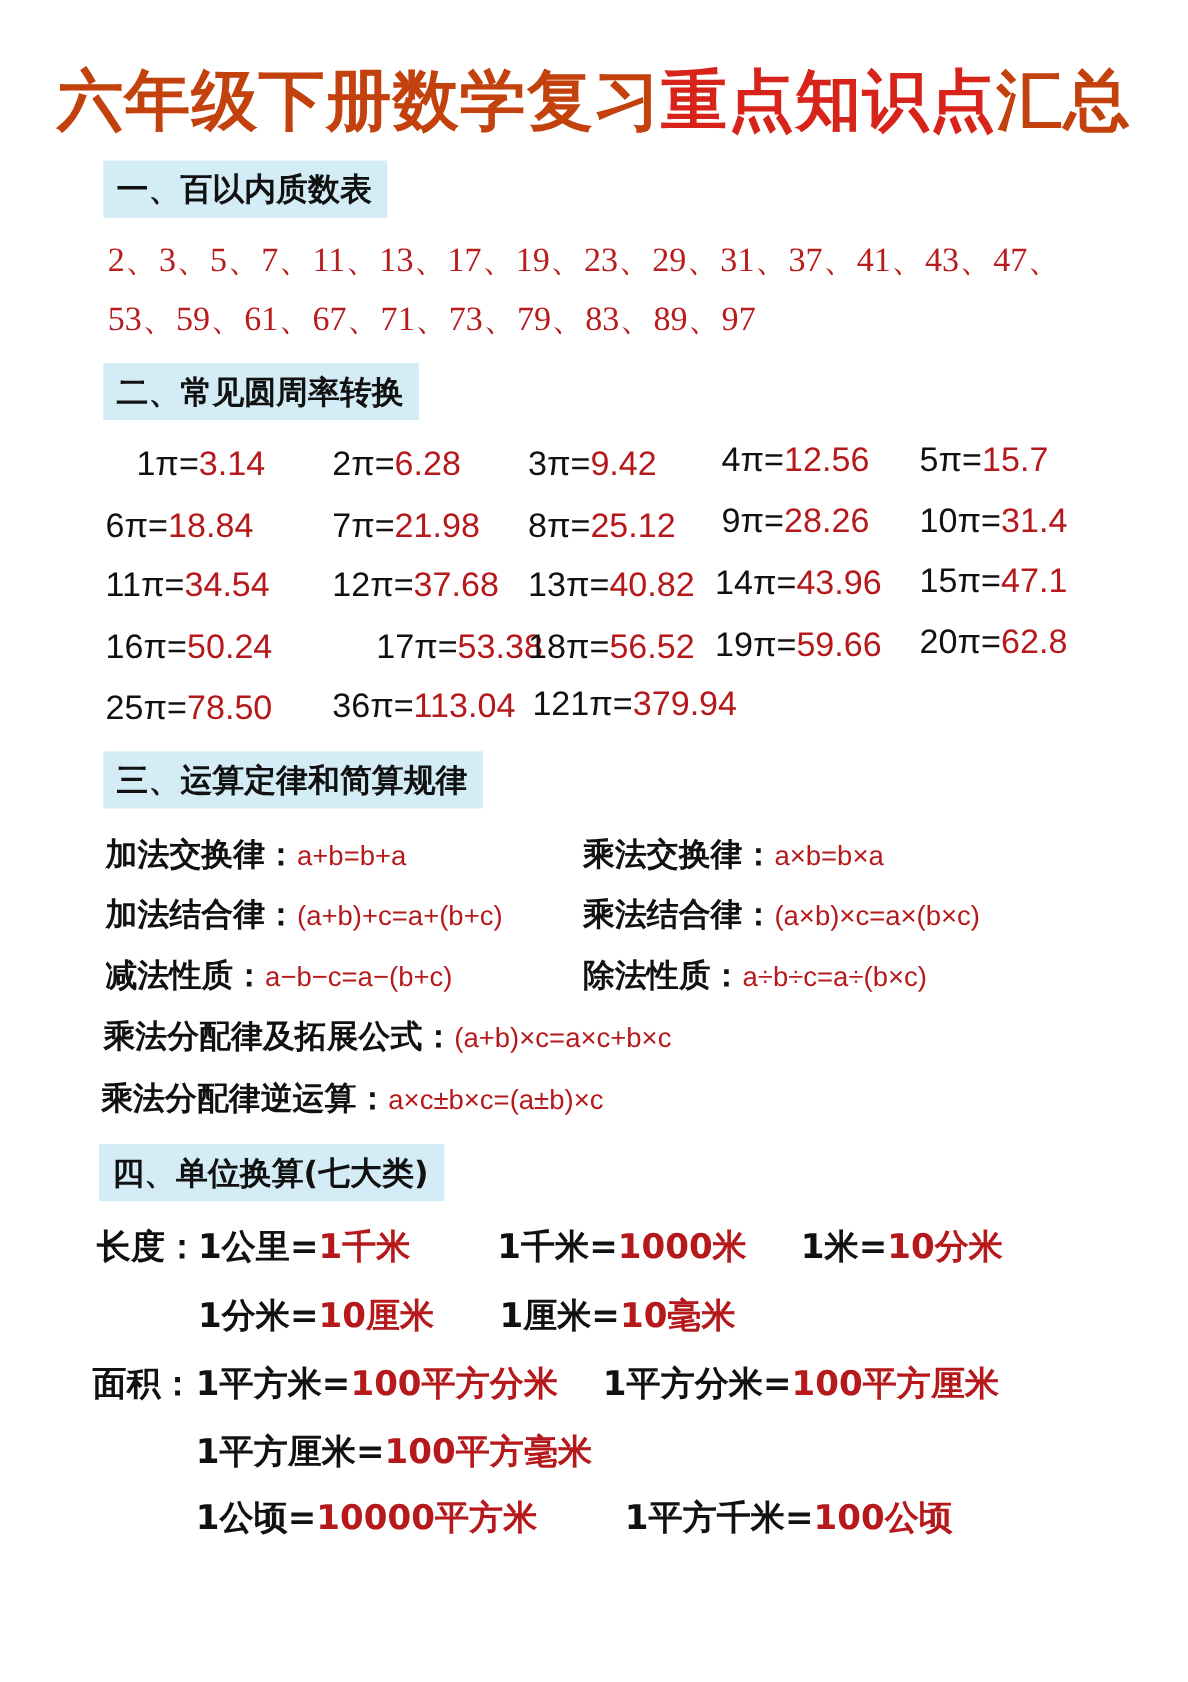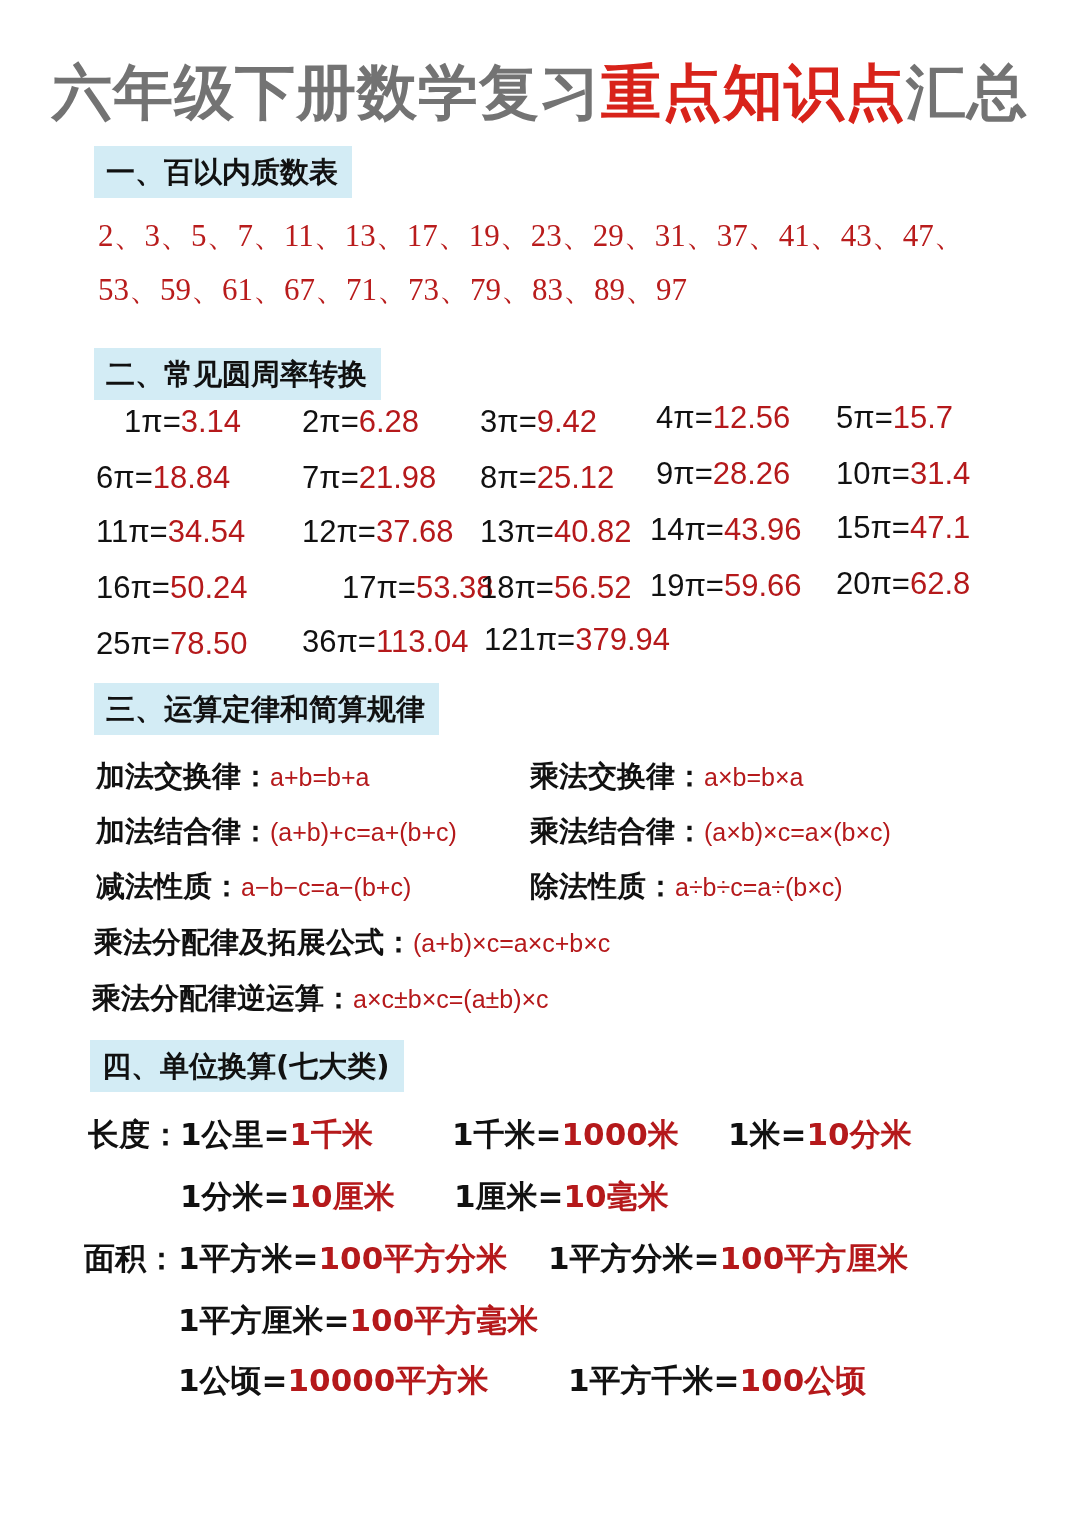--- a/index.html
+++ b/index.html
@@ -1,20 +1,20 @@
 <!DOCTYPE html>
 <html><head>
 <meta charset="utf-8">
 <style>
   html, body { margin: 0; padding: 0; background: #ffffff; }
   body { width: 1080px; height: 1529px; position: relative; overflow: hidden;
          font-family: "DejaVu Sans", "Liberation Sans", sans-serif; color: #111; }
   .title { position: absolute; top: 52px; left: 0; width: 1080px; text-align: center;
            font-size: 60px; font-weight: bold; letter-spacing: 1px; line-height: 80px; }
-  .title .black { color: #737373; }
+  .title .black { color: #c2410c; }
   .title .red { color: #d8231a; }
   .sec-head { position: absolute; background: #d3ecf5; font-weight: bold; font-size: 29px;
               line-height: 52px; padding: 0 14px 0 12px; color: #111; }
   .red { color: #b5191b; }
   .blk { color: #111; }
   .primes { position: absolute; left: 98px; font-size: 31px; color: #b91c1c; line-height: 40px;
             font-family: Liberation Serif, serif; }
   .pi-cell { position: absolute; font-size: 31px; font-family: "Liberation Sans", sans-serif;
              line-height: 40px; white-space: nowrap; }
   .law { position: absolute; font-size: 29px; line-height: 40px; white-space: nowrap; }
@@ -29,21 +29,21 @@
 <body>
 
 <div class="title">
   <span class="black">六年级下册数学复习</span><span class="red">重点知识点</span><span class="black">汇总</span>
 </div>
 
 <div class="sec-head" style="top:146px;left:94px;">一、百以内质数表</div>
 <div class="primes" style="top:216px;">2、3、5、7、11、13、17、19、23、29、31、37、41、43、47、</div>
 <div class="primes" style="top:270px;">53、59、61、67、71、73、79、83、89、97</div>
 
-<div class="sec-head" style="top:348px;left:94px;">二、常见圆周率转换</div>
+<div class="sec-head" style="top:330px;left:94px;">二、常见圆周率转换</div>
 
 <div>
   <div class="pi-cell" style="top:402px;left:96px;margin-left:28px;"><span class="blk">1π=</span><span class="red">3.14</span></div>
   <div class="pi-cell" style="top:402px;left:302px;"><span class="blk">2π=</span><span class="red">6.28</span></div>
   <div class="pi-cell" style="top:402px;left:480px;"><span class="blk">3π=</span><span class="red">9.42</span></div>
   <div class="pi-cell" style="top:398px;left:656px;"><span class="blk">4π=</span><span class="red">12.56</span></div>
   <div class="pi-cell" style="top:398px;left:836px;"><span class="blk">5π=</span><span class="red">15.7</span></div>
 
   <div class="pi-cell" style="top:458px;left:96px;text-align:right;"><span class="blk">6π=</span><span class="red">18.84</span></div>
   <div class="pi-cell" style="top:458px;left:302px;"><span class="blk">7π=</span><span class="red">21.98</span></div>

